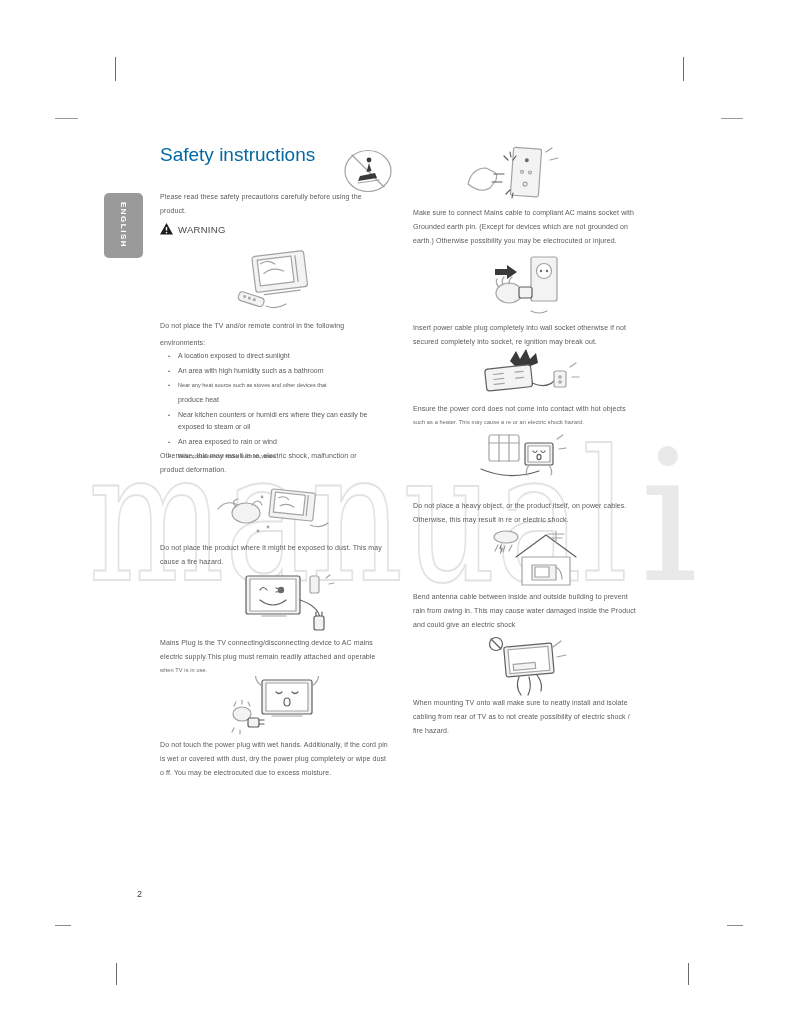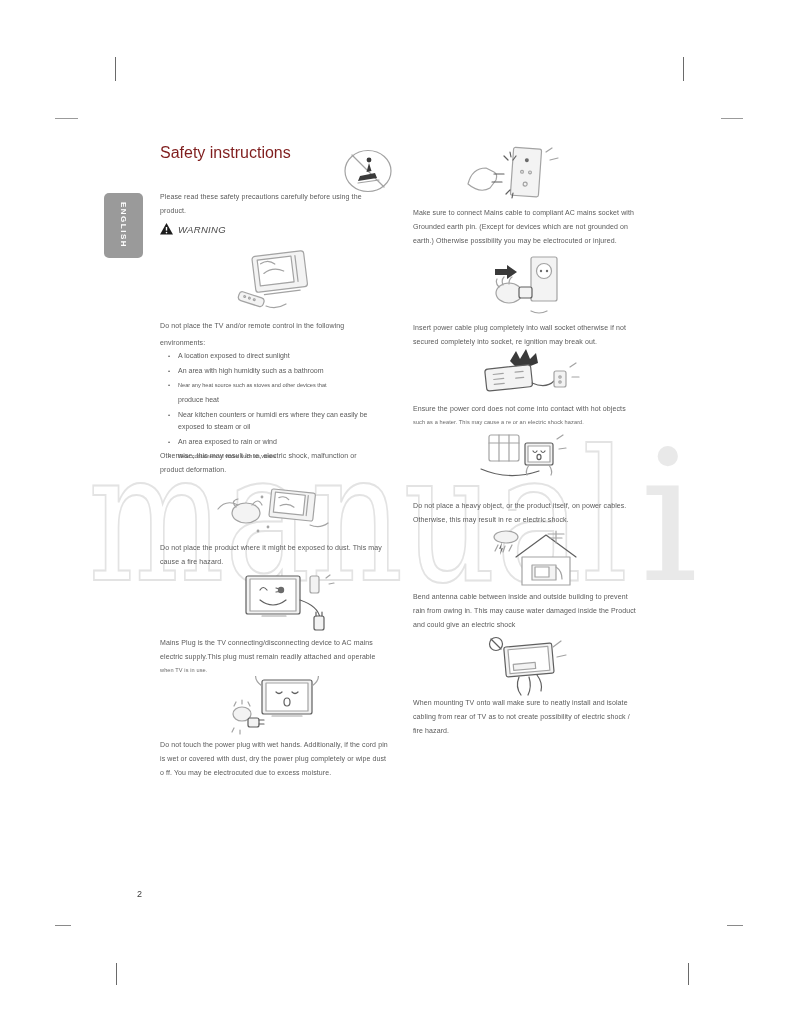--- a/index.html
+++ b/index.html
@@ -10,28 +10,28 @@
   
   .mark{position:absolute;background:#6a6a6a;z-index:3;}
   
   #watermark{position:absolute;left:88px;top:432px;z-index:1;}
   
   #lang-tab{position:absolute;left:104px;top:193px;width:39px;height:65px;background:#9a9a9a;
             border-radius:5px;display:flex;align-items:center;justify-content:center;z-index:2;}
   #lang-tab span{writing-mode:vertical-rl;text-orientation:mixed;color:#fff;font-size:8px;
             font-weight:bold;letter-spacing:1.5px;}
   
-  #page-title{position:absolute;left:160px;top:144px;font-size:16px;color:#7f1d1d;z-index:2;}
+  #page-title{position:absolute;left:160px;top:144px;font-size:19px;color:#0369a1;z-index:2;}
   
   .p{position:absolute;font-size:7px;line-height:14px;color:#5a5a5a;z-index:2;letter-spacing:.1px;}
   .small{font-size:5.6px;line-height:12px;color:#6a6a6a;}
   .w-left{width:222px;}
   .w-right{width:224px;}
   
-  #warning-row{position:absolute;left:160px;top:223px;display:flex;align-items:center;gap:5px;z-index:2;font-style:italic;}
+  #warning-row{position:absolute;left:160px;top:223px;display:flex;align-items:center;gap:5px;z-index:2;}
   #warning-row .wlabel{font-size:9.5px;color:#474747;letter-spacing:.3px;}
   
   #env-bullets{position:absolute;left:168px;top:350px;width:214px;z-index:2;}
   .bullet{display:flex;font-size:7px;line-height:12.5px;margin-bottom:2.5px;color:#5a5a5a;}
   .bullet .dot{width:10px;flex:none;}
   .bullet .dot::before{content:"•";font-size:6px;}
   .bullet.sm{font-size:5.6px;line-height:11px;}
   .bullet.cont{margin-left:10px;}
   
   .sk{position:absolute;z-index:2;}

